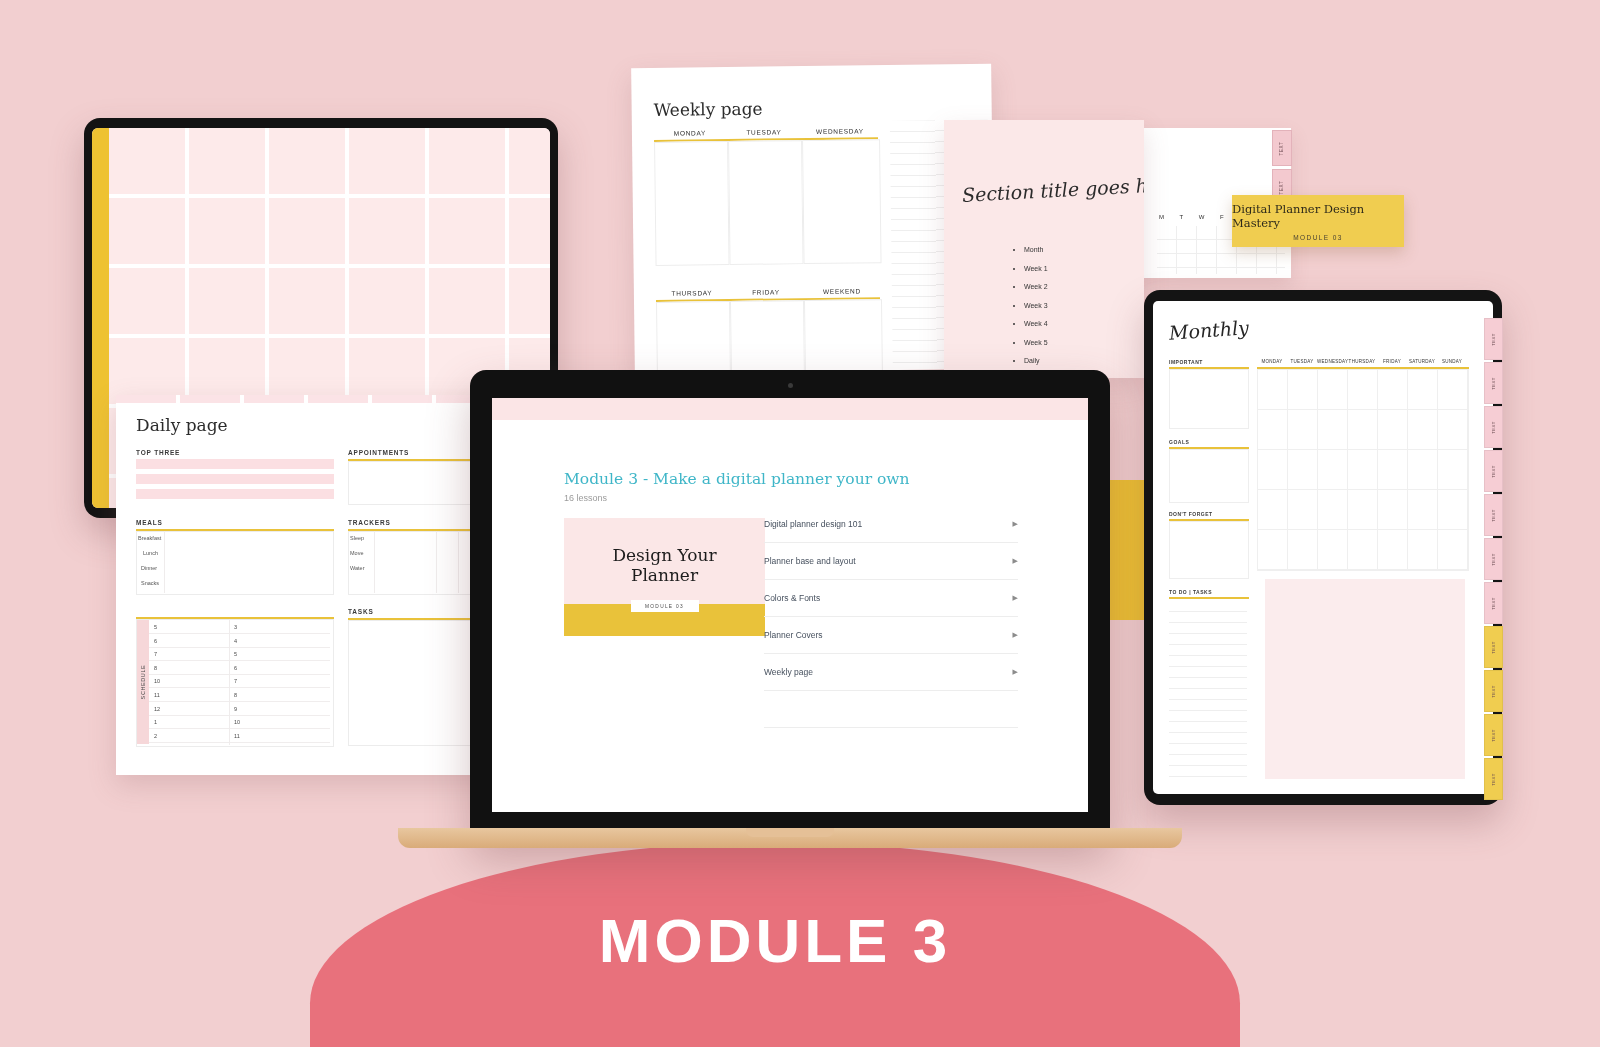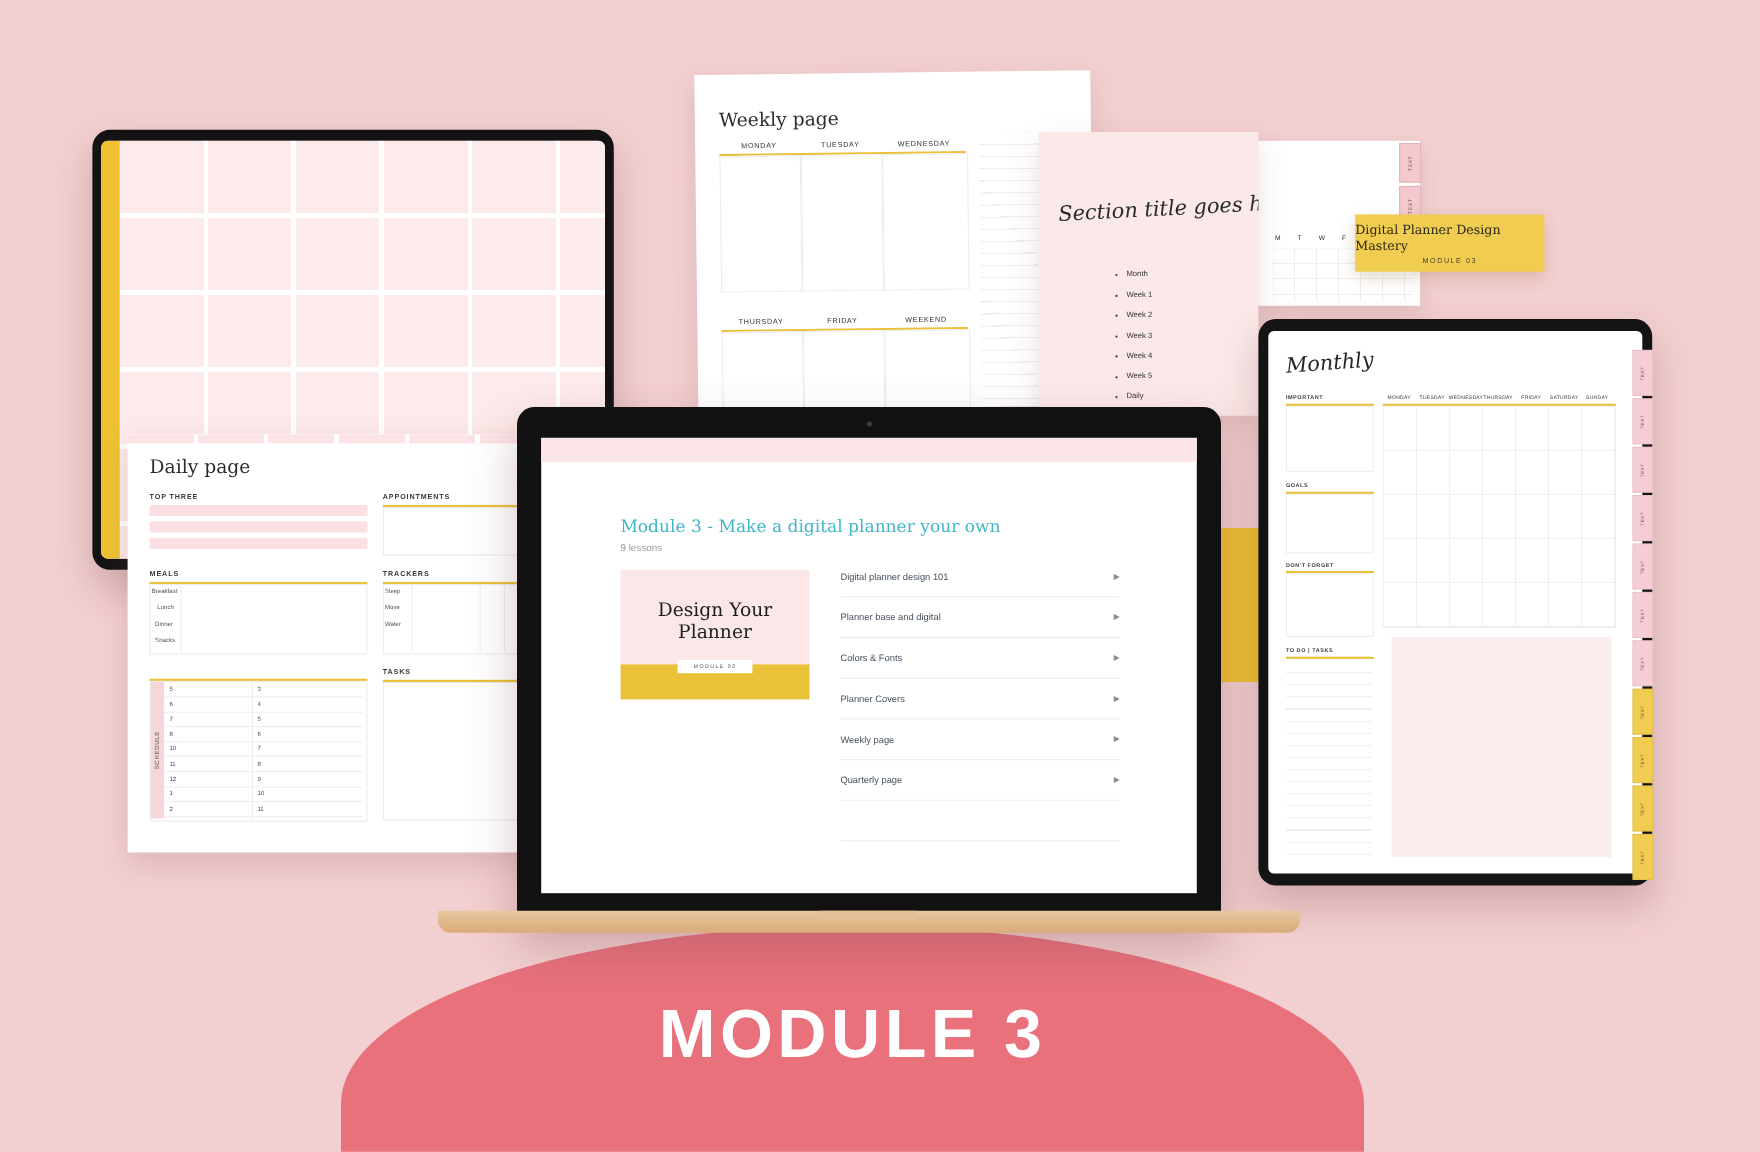--- a/index.html
+++ b/index.html
@@ -200,20 +200,21 @@
   }
 
   .mod-title{
     position:absolute;left:72px;top:72px;font-size:15.5px;color:#3fb6c8;
     font-family:"DejaVu Serif", serif;
   }
   .mod-sub{position:absolute;left:72px;top:95px;font-size:9px;color:#9b9b9b;}
   .thumb{
     position:absolute;left:72px;top:120px;width:172px;height:118px;background:#fbe7e7;
     overflow:hidden;
+    padding-left:29px;
   }
   .thumb-txt{
     position:absolute;left:0;right:0;top:28px;text-align:center;font-size:17px;line-height:1.15;
     color:#1d1d1d;font-family:"DejaVu Serif", serif;
   }
   .thumb-yellow{position:absolute;left:0;right:0;bottom:0;height:32px;background:#e9c23a;}
   .thumb-badge{
     position:absolute;left:50%;bottom:24px;margin-left:-34px;width:68px;height:12px;
     background:#ffffff;display:flex;align-items:center;justify-content:center;
     font-size:4.8px;letter-spacing:1.3px;color:#4a4a4a;
@@ -457,56 +458,52 @@
         </div>
       </div>
   </div>
 
   <div class="laptop">
     <div class="lap-lid">
       <div class="lap-cam"></div>
       <div class="lap-screen">
         <div class="lap-topbar"></div>
         <div class="mod-title">Module 3 - Make a digital planner your own</div>
-        <div class="mod-sub">9 lessons</div>
+        <div class="mod-sub">16 lessons</div>
 
         <div class="thumb">
           <div class="thumb-txt">
             <span>Design Your</span><br>
             <span>Planner</span>
           </div>
           <div class="thumb-yellow"></div>
           <div class="thumb-badge">MODULE 03</div>
         </div>
 
         <div class="lessons" id="lesson-list">
             <div class="lesson">
               <span class="lesson-name">Digital planner design 101</span>
               <span class="lesson-arrow">▶</span>
             </div>
             <div class="lesson">
-              <span class="lesson-name">Planner base and digital</span>
+              <span class="lesson-name">Planner base and layout</span>
               <span class="lesson-arrow">▶</span>
             </div>
             <div class="lesson">
               <span class="lesson-name">Colors &amp; Fonts</span>
               <span class="lesson-arrow">▶</span>
             </div>
             <div class="lesson">
               <span class="lesson-name">Planner Covers</span>
               <span class="lesson-arrow">▶</span>
             </div>
             <div class="lesson">
               <span class="lesson-name">Weekly page</span>
               <span class="lesson-arrow">▶</span>
             </div>
-            <div class="lesson">
-              <span class="lesson-name">Quarterly page</span>
-              <span class="lesson-arrow">▶</span>
-            </div>
             <div class="lesson"></div>
           </div>
       </div>
     </div>
     <div class="lap-base"></div>
     <div class="lap-notch"></div>
   </div>
 
   <div class="blob"></div>
   <div class="blob-label">MODULE 3</div>

